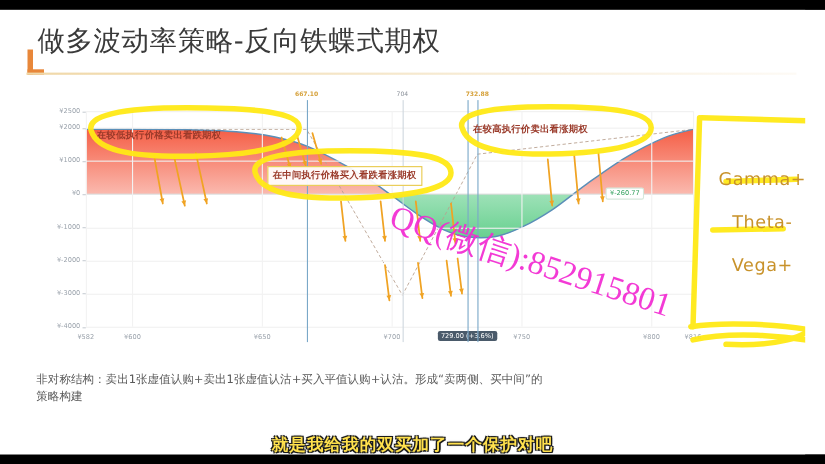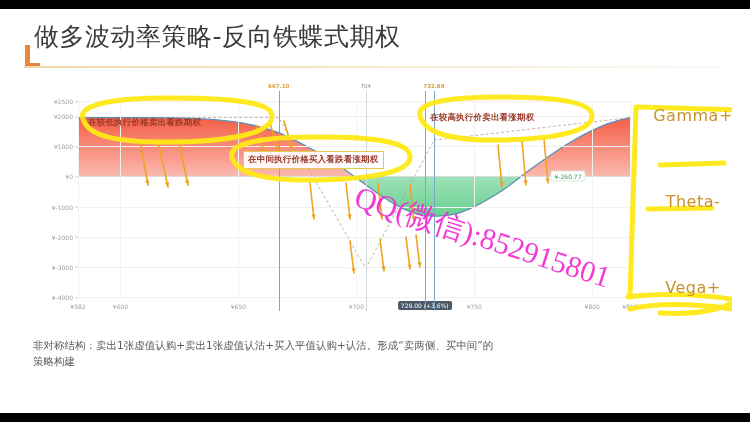--- a/index.html
+++ b/index.html
@@ -107,21 +107,21 @@
     background:rgba(255,255,255,.92);
     border:1px solid #e8c94a;padding:2px 4px;
   }
 
   
   #ink{position:absolute;left:0;top:0;width:750px;height:404px;pointer-events:none;}
 
   
   #greeks{
     position:absolute;left:641px;top:100px;width:104px;height:185px;
-    display:flex;flex-direction:column;align-items:center;justify-content:center;gap:47px;
+    display:flex;flex-direction:column;align-items:center;justify-content:center;
   }
   .greek{
     font-size:16px;color:#c8922a;letter-spacing:.5px;
     font-family:"DejaVu Sans","Liberation Sans",sans-serif;
     padding:10px 0;
   }
 
   
   #wm{
     position:absolute;left:362px;top:168px;
@@ -313,14 +313,15 @@
     <div class="greek">Vega+</div>
   </div>
 
   <div id="wm">QQ(微信):852915801</div>
 
   <div id="footer">
     <div>非对称结构：卖出1张虚值认购+卖出1张虚值认沽+买入平值认购+认沽。形成“卖两侧、买中间”的</div>
     <div>策略构建</div>
   </div>
 
+  <div id="caption">就是我给我的双买加了一个保护对吧</div>
 
 </div>
 
 </body></html>

